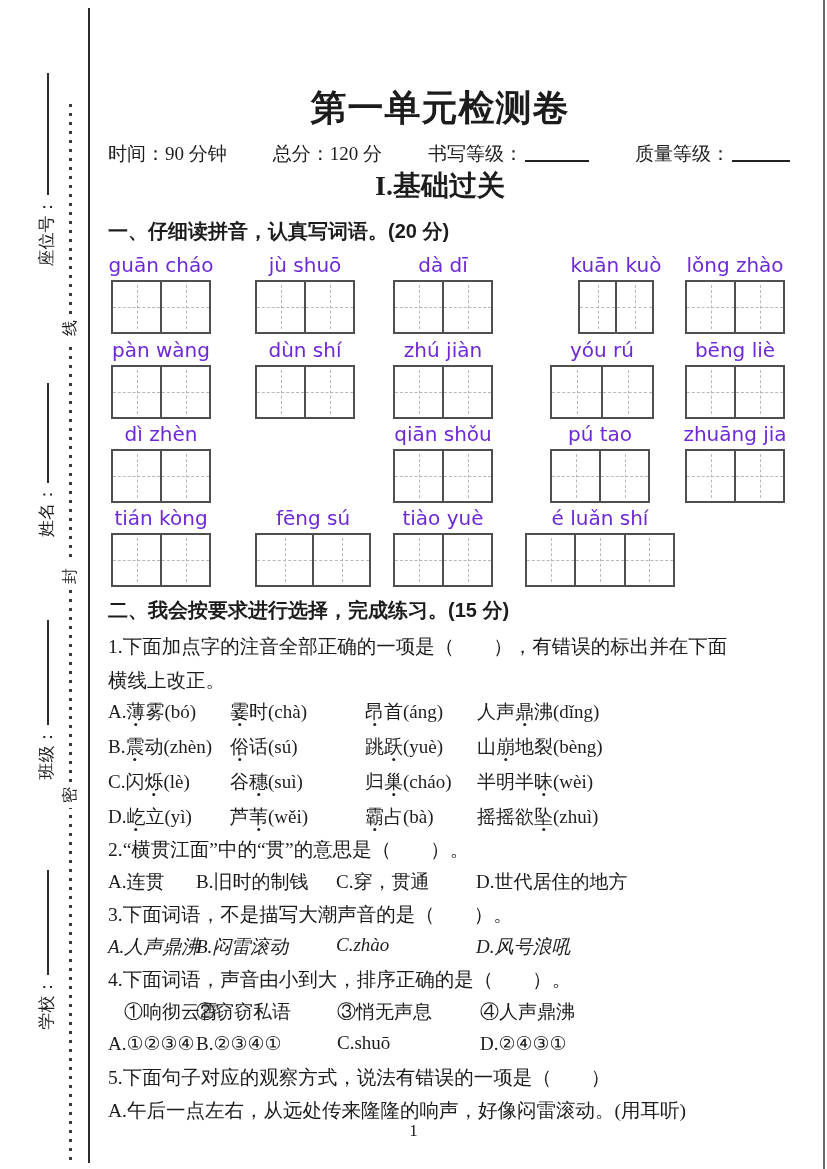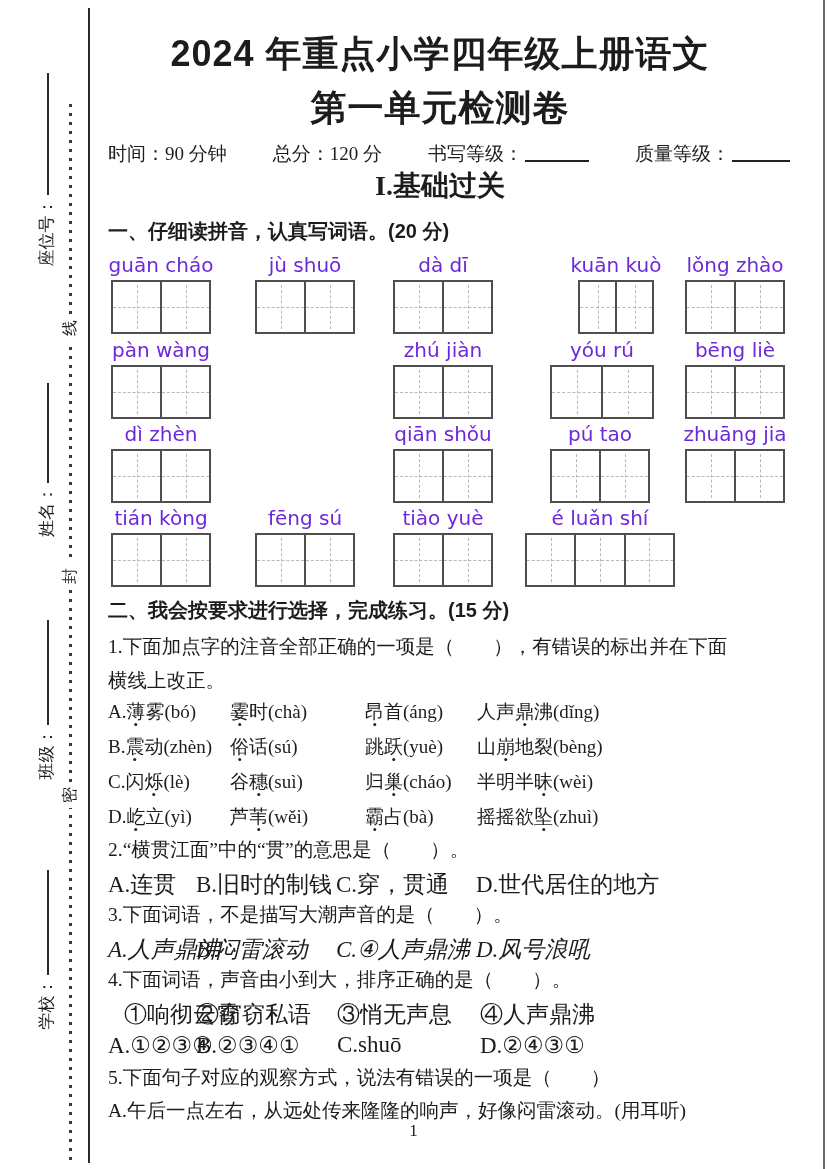--- a/index.html
+++ b/index.html
@@ -39,21 +39,21 @@
   .wcell::before{content:"";position:absolute;left:50%;top:3px;bottom:3px;border-left:1px dashed #b8b8b8;}
   .wcell::after{content:"";position:absolute;top:50%;left:0;right:0;border-top:1px dashed #b8b8b8;}
   
   .qtext{position:absolute;left:108px;width:690px;font-size:19.5px;white-space:nowrap;}
   #q1-grid{position:absolute;left:108px;top:699px;width:690px;display:grid;
         grid-template-columns:122px 135px 112px 1fr;grid-auto-rows:35px;font-size:19px;}
   #q1-grid span{white-space:nowrap;}
   .dotted{position:relative;}
   .dotted::after{content:"";position:absolute;left:50%;bottom:-4px;transform:translateX(-50%);
         width:3.5px;height:3.5px;border-radius:50%;background:#222;}
-  .optrow{position:absolute;left:108px;width:690px;height:30px;font-size:23px;}
+  .optrow{position:absolute;left:108px;width:690px;height:30px;font-size:19px;}
   .opt{position:absolute;top:0;white-space:nowrap;}
   .page-num{position:absolute;left:0;top:1121px;width:827px;text-align:center;font-size:17px;}
 </style>
 </head>
 <body>
 
 <div class="page">
 
   <div class="sb-solid-line"></div>
   <div class="sb-dotted-line"></div>
@@ -68,21 +68,20 @@
   <div class="sb-field" style="top:688px;">
     <span>班级：</span><span class="sb-blank" style="width:105px;"></span>
   </div>
   <div class="sb-field" style="top:938px;">
     <span>学校：</span><span class="sb-blank" style="width:105px;"></span>
   </div>
   <div class="seal-char" style="top:315px;">线</div>
   <div class="seal-char" style="top:563px;">封</div>
   <div class="seal-char" style="top:782px;">密</div>
 
-  <div class="title title1">2024 年重点小学四年级上册语文</div>
   <div class="title title2">第一单元检测卷</div>
 
   <div class="meta">
     <span>时间：90 分钟</span>
     <span>总分：120 分</span>
     <span><span>书写等级：</span><span class="blankline"></span></span>
     <span><span>质量等级：</span><span class="blankline" style="width:58px;"></span></span>
   </div>
 
   <div class="part-heading">I.基础过关</div>
@@ -127,20 +126,27 @@
         </div>
       </div>
       <div class="pyrow" style="top: 85px;">
         <div class="pycell" style="left: 3px; width: 100px; height: 79px;">
           <div class="pylabel">pàn wàng</div>
           <div class="wbox">
             <div class="wcell"></div>
             <div class="wcell"></div>
           </div>
         </div>
+        <div class="pycell" style="left: 147px; width: 100px; height: 79px;">
+          <div class="pylabel">dùn shí</div>
+          <div class="wbox">
+            <div class="wcell"></div>
+            <div class="wcell"></div>
+          </div>
+        </div>
         <div class="pycell" style="left: 285px; width: 100px; height: 79px;">
           <div class="pylabel">zhú jiàn</div>
           <div class="wbox">
             <div class="wcell"></div>
             <div class="wcell"></div>
           </div>
         </div>
         <div class="pycell" style="left: 442px; width: 104px; height: 79px;">
           <div class="pylabel">yóu rú</div>
           <div class="wbox">
@@ -187,21 +193,21 @@
         </div>
       </div>
       <div class="pyrow" style="top: 253px;">
         <div class="pycell" style="left: 3px; width: 100px; height: 79px;">
           <div class="pylabel">tián kòng</div>
           <div class="wbox">
             <div class="wcell"></div>
             <div class="wcell"></div>
           </div>
         </div>
-        <div class="pycell" style="left: 147px; width: 100px; height: 79px;">
+        <div class="pycell" style="left: 147px; width: 116px; height: 79px;">
           <div class="pylabel">fēng sú</div>
           <div class="wbox">
             <div class="wcell"></div>
             <div class="wcell"></div>
           </div>
         </div>
         <div class="pycell" style="left: 285px; width: 100px; height: 79px;">
           <div class="pylabel">tiào yuè</div>
           <div class="wbox">
             <div class="wcell"></div>
@@ -247,21 +253,21 @@
       <span class="opt" style="left: 0px;">A.连贯</span>
       <span class="opt" style="left: 88px;">B.旧时的制钱</span>
       <span class="opt" style="left: 228px;">C.穿，贯通</span>
       <span class="opt" style="left: 368px;">D.世代居住的地方</span>
     </div>
 
   <div class="qtext" style="top:901px;">3.下面词语，不是描写大潮声音的是（　　）。</div>
   <div class="optrow" id="q3-opts" style="top:934px;font-style:italic;">
       <span class="opt" style="left: 0px;">A.人声鼎沸</span>
       <span class="opt" style="left: 88px;">B.闷雷滚动</span>
-      <span class="opt" style="left: 228px;">C.④人声鼎沸</span>
+      <span class="opt" style="left: 228px;">C.zhào</span>
       <span class="opt" style="left: 368px;">D.风号浪吼</span>
     </div>
 
   <div class="qtext" style="top:966px;">4.下面词语，声音由小到大，排序正确的是（　　）。</div>
   <div class="optrow" id="q4-items" style="top:999px;">
       <span class="opt" style="left: 16px;">①响彻云霄</span>
       <span class="opt" style="left: 88px;">②窃窃私语</span>
       <span class="opt" style="left: 229px;">③悄无声息</span>
       <span class="opt" style="left: 372px;">④人声鼎沸</span>
     </div>

